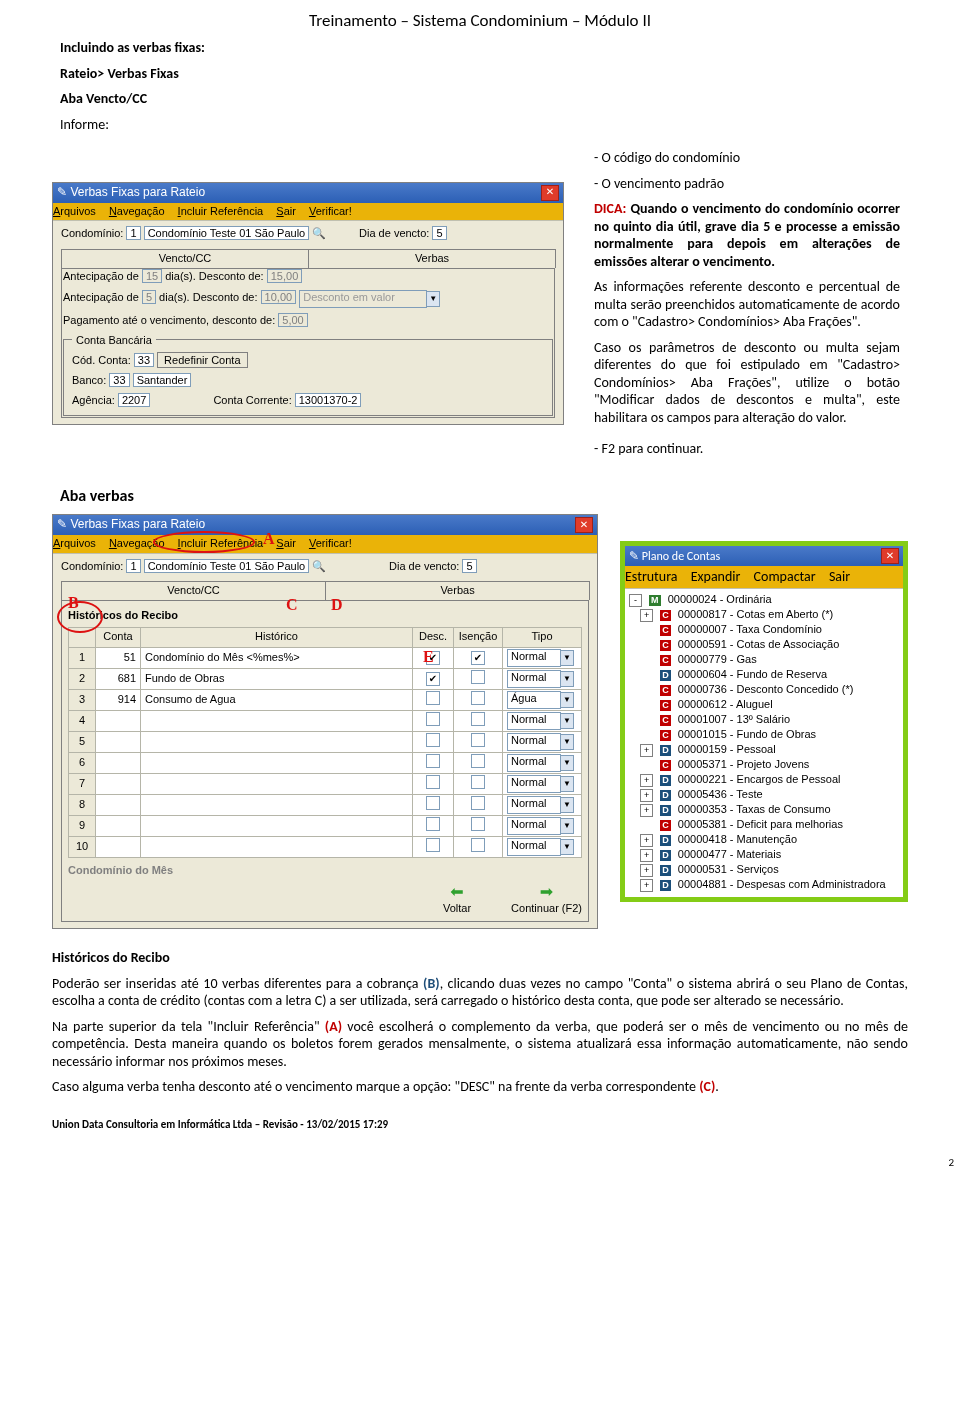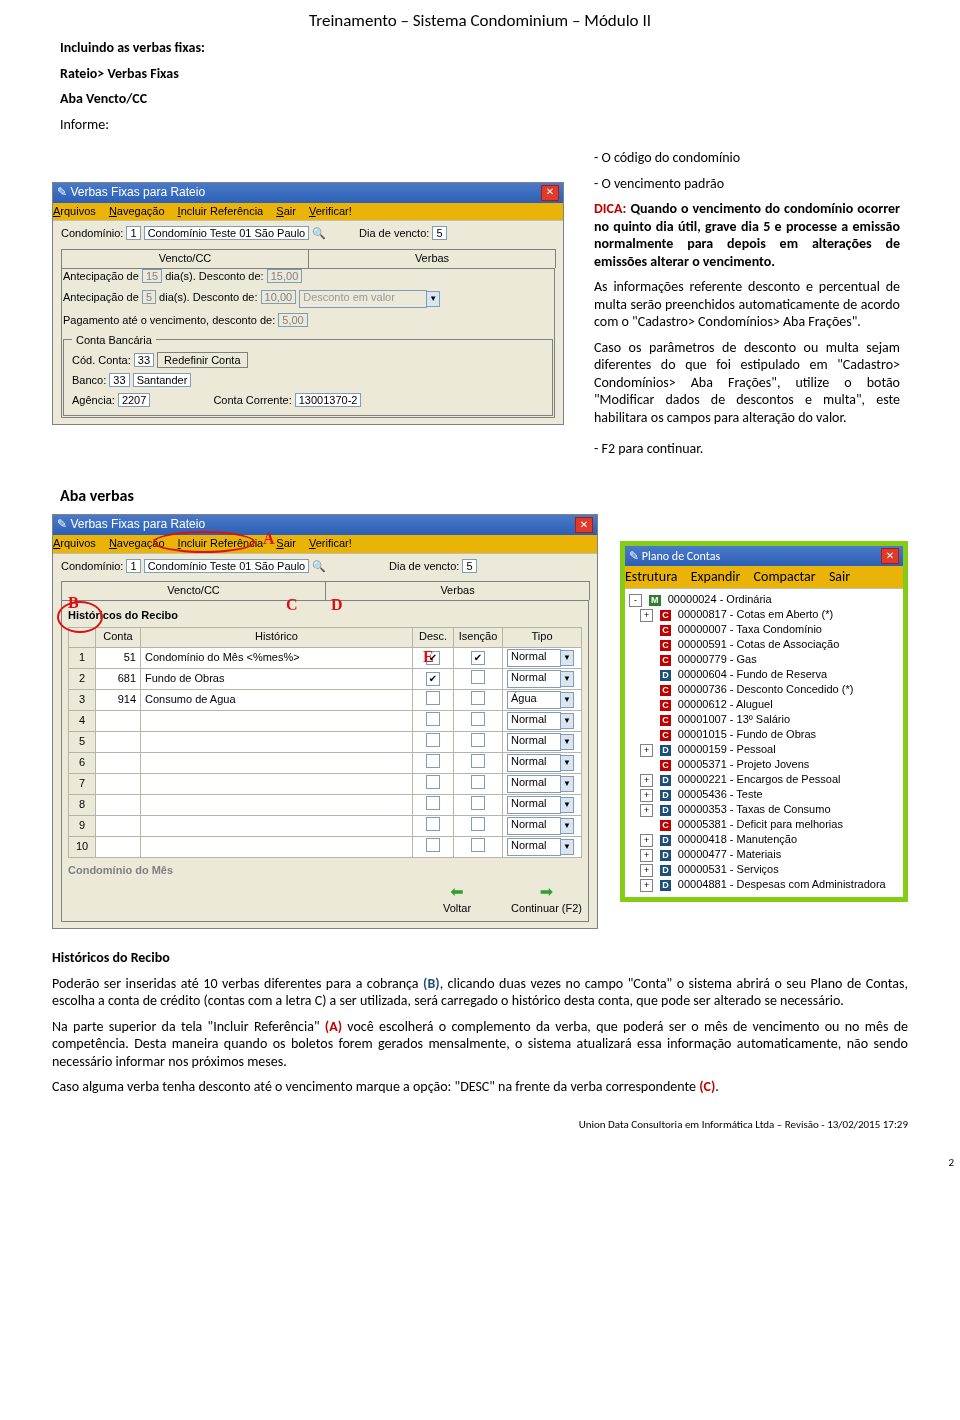--- a/index.html
+++ b/index.html
@@ -31,21 +31,21 @@
   .fieldset{border:1px solid #808080;margin-top:12px;padding:8px}
   .fieldset .legend{position:relative;top:-14px;background:#ece9d8;padding:0 4px;font-weight:400}
   .gridtable{border-collapse:collapse;background:#fff;width:100%;font-size:11px}
   .gridtable th,.gridtable td{border:1px solid #b5b5a8;padding:1px 4px;height:17px;white-space:nowrap}
   .gridtable th{background:#ece9d8;font-weight:400}
   .cb{width:12px;height:12px;border:1px solid #7f9db9;display:inline-block;background:#fff;text-align:center;font-size:10px;line-height:11px}
   .sel{display:inline-flex;align-items:center}
   .sel .caret{background:#dbe5f1;border:1px solid #7f9db9;width:12px;height:14px;display:inline-flex;align-items:center;justify-content:center;font-size:8px;margin-left:-1px}
   .circle-red{position:absolute;border:2px solid #d11;border-radius:50%}
   .label-red{color:#d11;font-weight:700;font-family:"Times New Roman",serif;font-size:16px;position:absolute}
-  .footer1{text-align:right;font-size:11px;font-weight:400;margin-top:22px}
+  .footer1{text-align:left;font-size:11px;font-weight:700;margin-top:22px}
   .footer2{text-align:right;font-size:11px;padding-right:6px}
   .image-rel{position:relative}
   .tree{font-size:11px;font-family:Tahoma,Arial}
   .tree .row{display:flex;align-items:center;height:15px;gap:2px}
   .sq{width:11px;height:11px;border:1px solid #808080;display:inline-flex;align-items:center;justify-content:center;font-size:9px;background:#fff}
   .icoM{background:#2f7d2f;color:#fff;font-size:9px;padding:0 2px;font-weight:700}
   .icoC{background:#c00000;color:#fff;font-size:9px;padding:0 2px;font-weight:700}
   .icoD{background:#1b4f7a;color:#fff;font-size:9px;padding:0 2px;font-weight:700}
   .plano-win{border:5px solid #84cc16;background:#fff;width:280px}
   .btns-bottom{display:flex;gap:40px;justify-content:flex-end;margin-top:4px}

